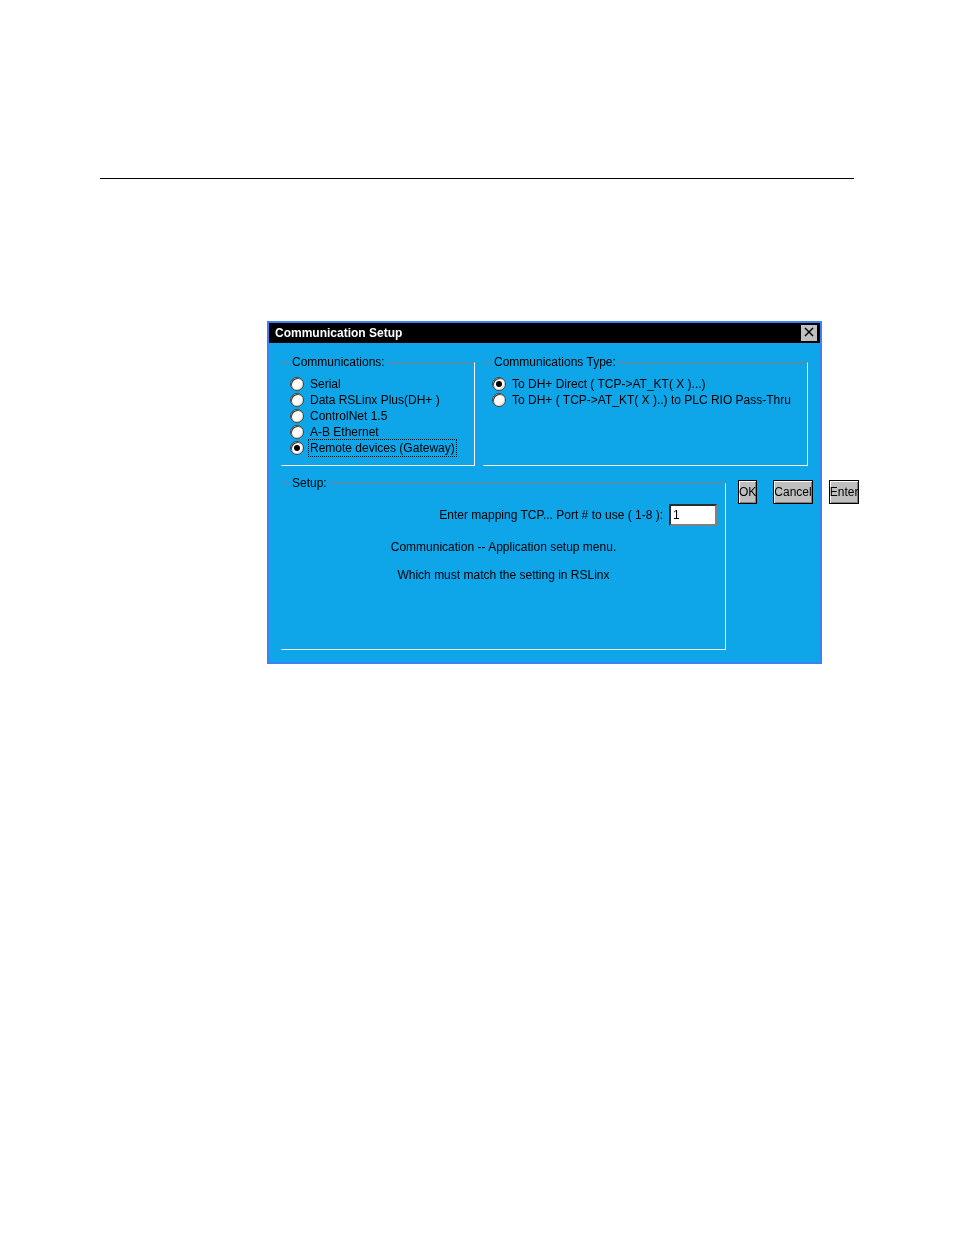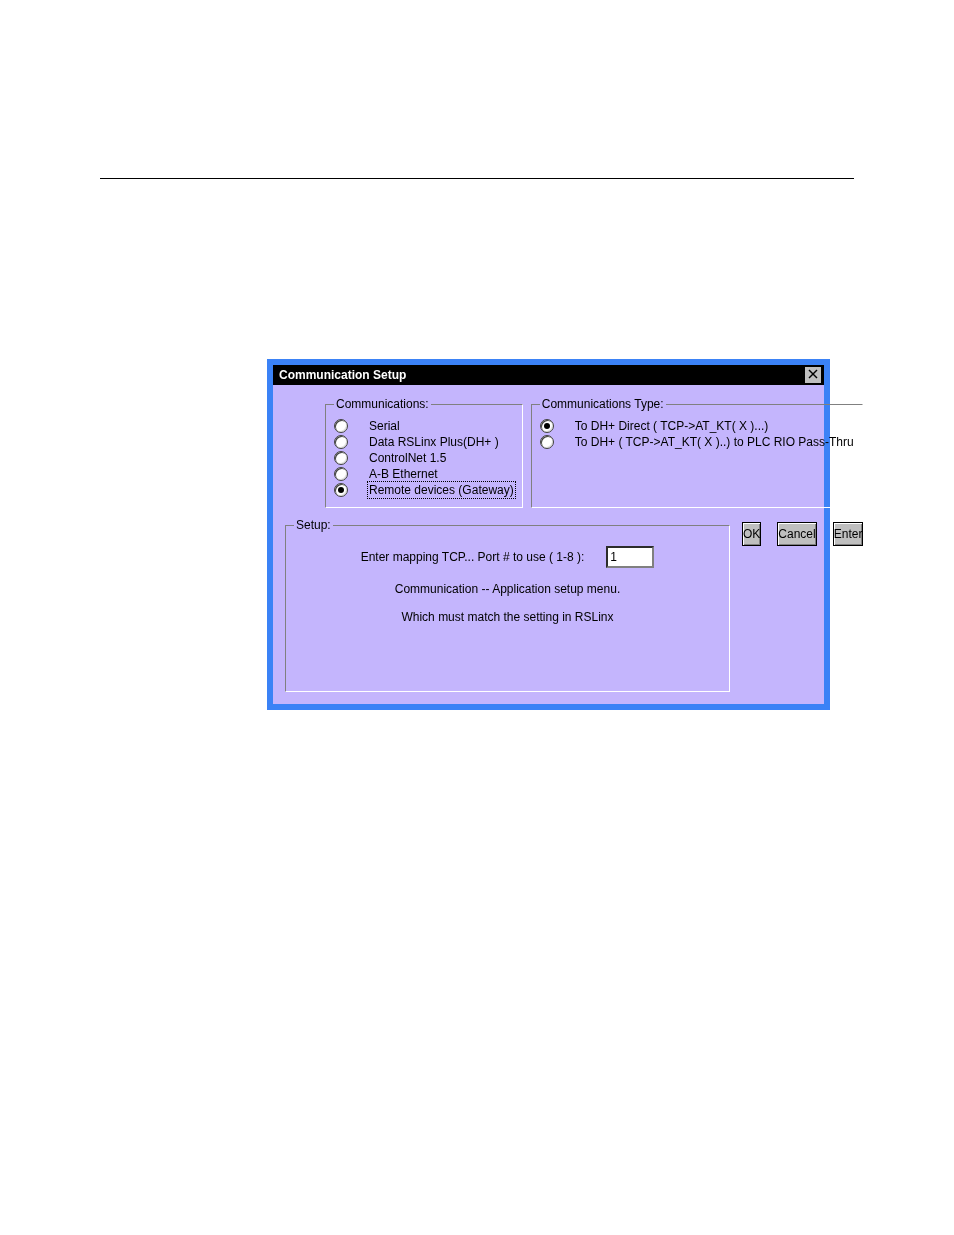--- a/index.html
+++ b/index.html
@@ -1,35 +1,35 @@
 <!DOCTYPE html>
 <html><head>
 <meta charset="utf-8">
 <style>
   html,body{margin:0;padding:0;background:#fff;font-family:"MS Sans Serif",Tahoma,Arial,sans-serif;font-size:12px;color:#000;}
   .page{width:954px;height:1235px;position:relative;}
   hr.page-rule{position:absolute;left:100px;right:100px;top:172px;border:none;border-top:1px solid #000;}
-  .dialog{position:absolute;left:267px;top:359px;width:551px;background:#c4b5fd;border:6px solid #3b82f6;}
+  .dialog{position:absolute;left:267px;top:321px;width:551px;background:#0ea5e9;border:2px solid #3b82f6;}
   .titlebar{background:#000;color:#fff;display:flex;align-items:center;justify-content:space-between;height:20px;padding:0 2px 0 6px;font-weight:bold;}
   .titlebar .close{width:16px;height:16px;background:#bfbfbf;border:1px solid #000;display:flex;align-items:center;justify-content:center;}
   .titlebar .close svg{width:10px;height:10px;}
   .body{padding:12px;}
   .top-row{display:flex;gap:8px;}
   fieldset{border:1px solid #808080;border-bottom-color:#fff;border-right-color:#fff;margin:0;padding:6px 8px 8px 8px;}
   fieldset>legend{padding:0 2px;}
-  .comms{width:176px;margin-left:40px;}
+  .comms{width:176px;}
   .commstype{flex:1;}
-  .radio-row{display:flex;align-items:center;gap:21px;margin:2px 0;white-space:nowrap;}
+  .radio-row{display:flex;align-items:center;gap:6px;margin:2px 0;white-space:nowrap;}
   .radio{width:12px;height:12px;border:1px solid #404040;border-radius:50%;background:#fff;display:inline-flex;align-items:center;justify-content:center;flex:0 0 auto;box-shadow:inset -1px -1px 0 #dfdfdf, inset 1px 1px 0 #404040;}
   .radio.checked::after{content:"";width:6px;height:6px;background:#000;border-radius:50%;}
   .focus-rect{outline:1px dotted #000;outline-offset:1px;}
   .setup-row{display:flex;gap:12px;margin-top:10px;}
   .setup-fs{flex:1;min-height:150px;padding-top:14px;}
   .setup-lines{text-align:center;}
-  .setup-line1{display:flex;align-items:center;justify-content:center;gap:22px;margin-bottom:14px;}
+  .setup-line1{display:flex;align-items:center;justify-content:flex-end;gap:6px;margin-bottom:14px;}
   .sunken-input{width:40px;height:18px;background:#fff;border:2px inset #808080;padding:0 2px;display:inline-flex;align-items:center;}
   .setup-line{margin-bottom:14px;}
   .btn-col{display:flex;flex-direction:row;gap:16px;width:70px;padding-top:4px;}
   .btn{height:22px;border:1px solid #000;background:#bfbfbf;display:flex;align-items:center;justify-content:center;box-shadow:inset 1px 1px 0 #fff, inset -1px -1px 0 #808080;}
   .footer-row{display:flex;align-items:center;gap:8px;margin:14px 0 6px 20px;}
   .checkbox{width:13px;height:13px;background:#fff;border:2px inset #808080;flex:0 0 auto;}
 </style>
 </head>
 <body>
 <div class="page">

